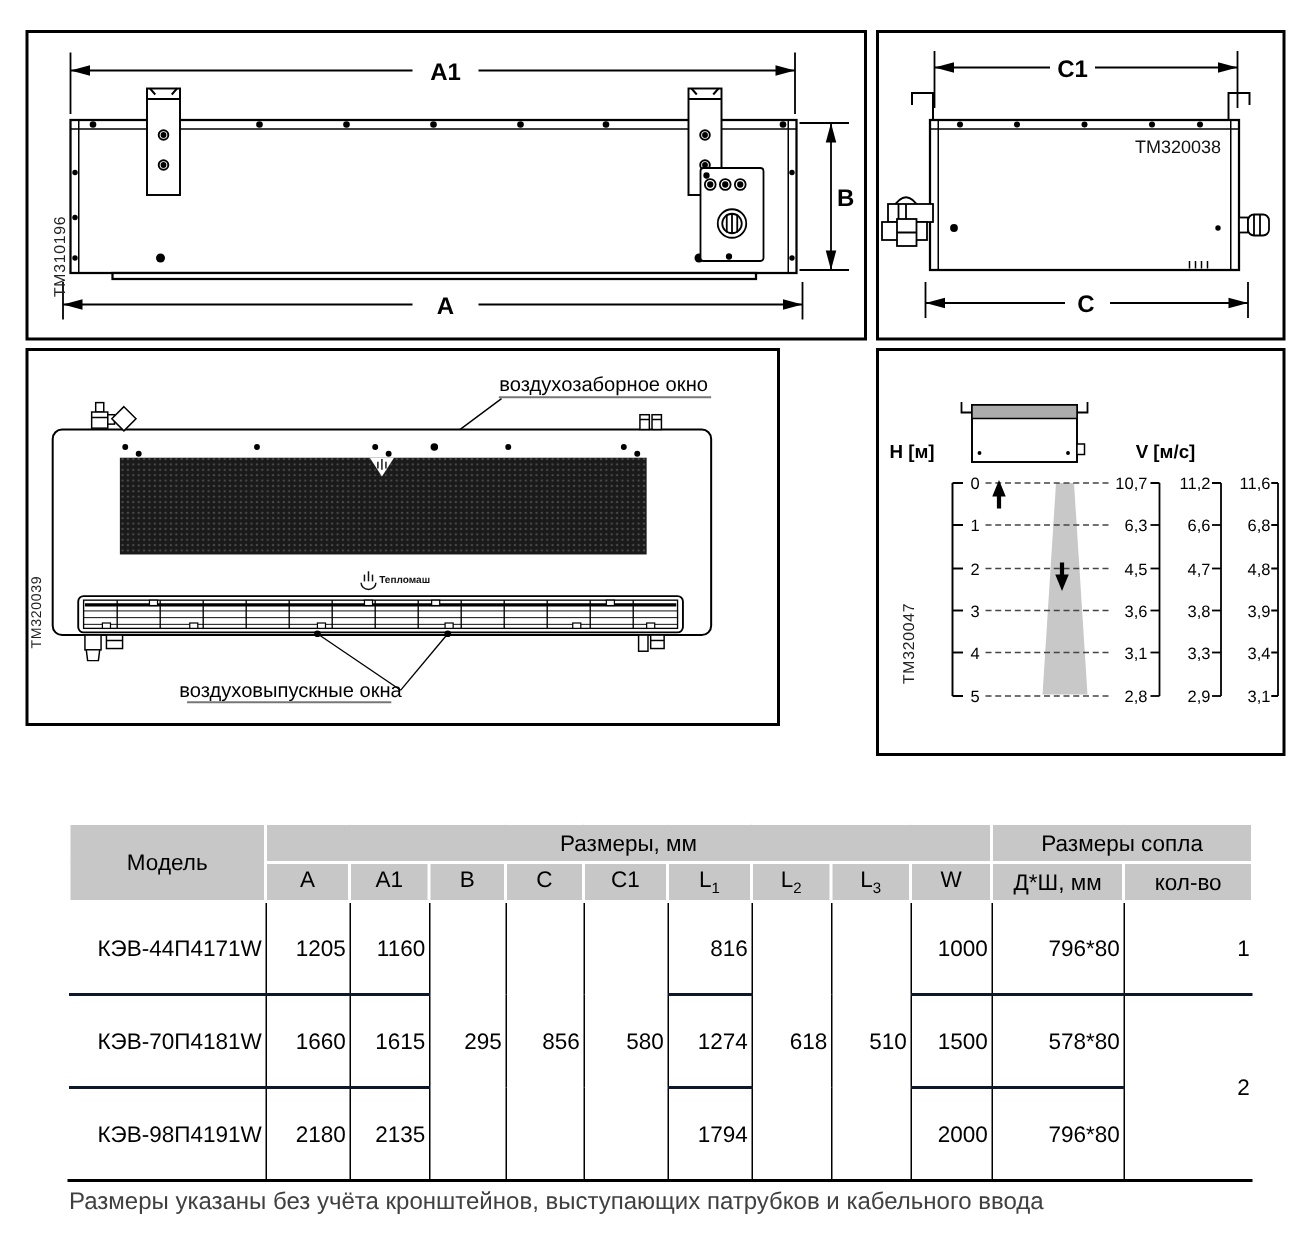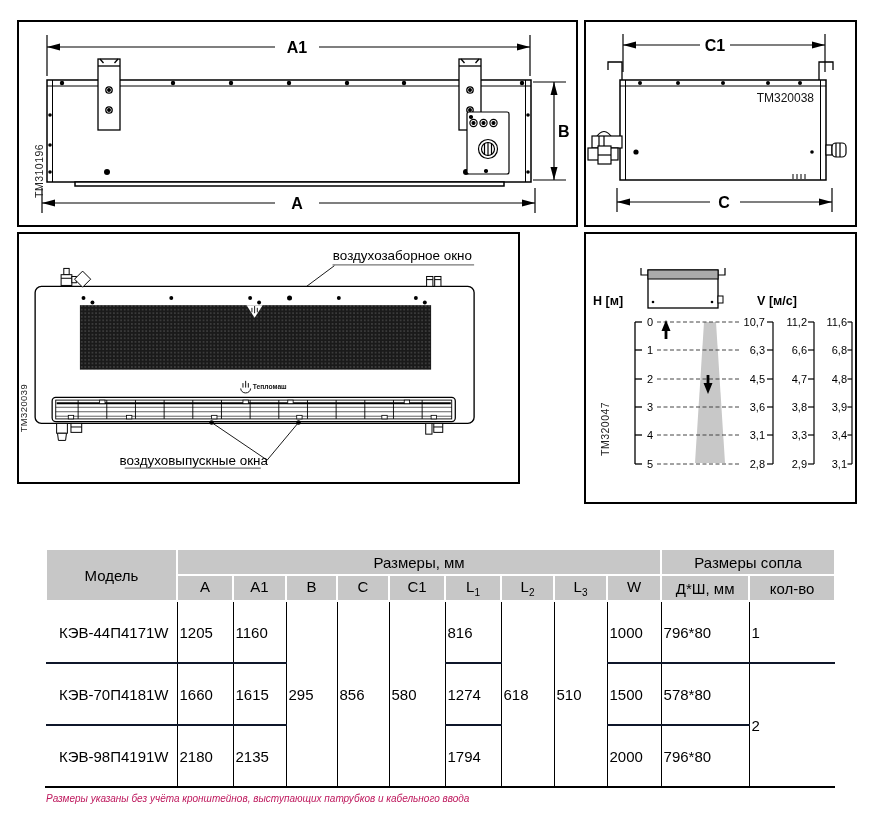--- a/index.html
+++ b/index.html
@@ -20,26 +20,26 @@
   .callout{font-size:15px;text-anchor:middle;}
   .axis-lab{font-size:12.5px;font-weight:600;}
   .tick{font-size:11px;}
   .val{font-size:11px;text-anchor:end;}
   .brand{font-size:7.5px;font-weight:bold;fill:#111;}
 
   .tablewrap{position:absolute;left:45px;top:548px;width:790px;border-bottom:2.5px solid #000;}
   table.dims{border-collapse:collapse;table-layout:fixed;width:790px;font-size:15px;}
   table.dims th{background:#c7c7c7;border:2px solid #fff;font-weight:normal;padding:2px 1px;}
   table.dims thead tr{height:26px;}
-  table.dims tbody td{border-left:1.5px solid #000;text-align:left;height:60px;padding:0 2px;}
-  table.dims tbody td:first-child{border-left:none;text-align:center;padding-left:7px;margin-top:35px;}
+  table.dims tbody td{border-left:1.5px solid #000;text-align:right;height:60px;padding:0 2px;}
+  table.dims tbody td:first-child{border-left:none;text-align:right;padding-left:7px;margin-top:35px;}
   table.dims tbody td.ht{border-top:2px solid #0f172a;}
   table.dims sub{font-size:10px;}
 
-  .footnote{position:absolute;left:46px;top:793px;font-size:10px;color:#be185d;font-style:italic;}
+  .footnote{position:absolute;left:46px;top:793px;font-size:16px;color:#404040;}
 </style>
 </head>
 <body>
 
 <div class="sheet">
 
   <div class="panel" id="panel-front">
     <svg viewBox="0 0 557 203">
       <g stroke="#000" stroke-width="1.2" fill="none">
         <line x1="28" y1="13" x2="28" y2="54"></line>

